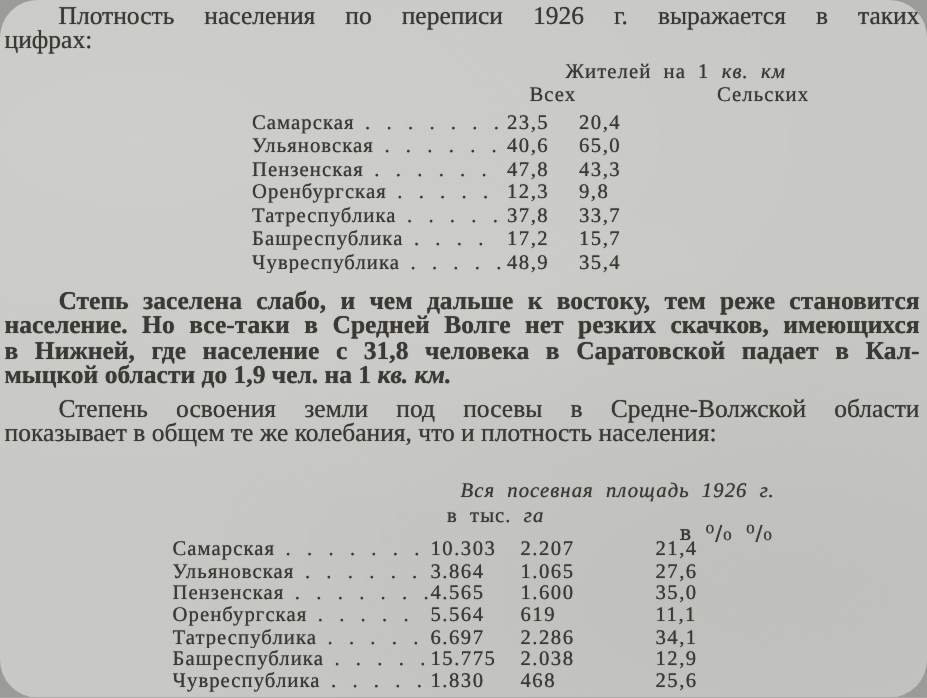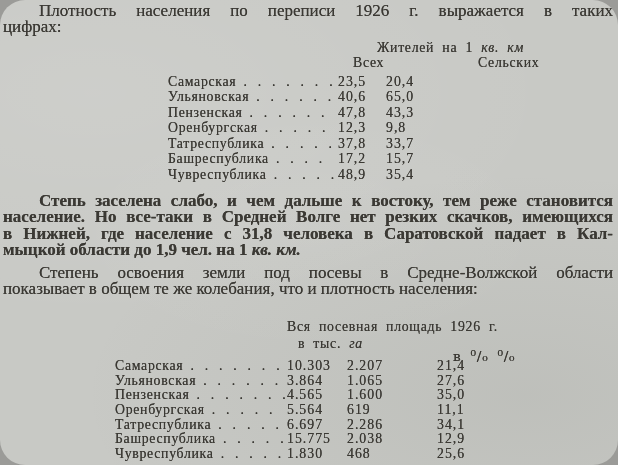--- a/index.html
+++ b/index.html
@@ -37,21 +37,21 @@
   .t1{left:168px;top:38px;width:306px;}
   .t1 .h1{top:2px;left:169px;margin-left:40px;}
   .t1 .h-all{top:17px;left:185px;text-align:center;}
   .t1 .h-rural{top:17px;left:264px;margin-left:46px;}
   .t1 .rows{position:absolute;top:36px;left:0;right:0;}
   .t1 .nmcell{width:170px;}
   .t1 .v1{width:48px;}
   .t1 .v2{width:84px;}
   
   .t2{left:115px;top:316px;width:398px;}
-  .t2 .h1{top:3px;left:172px;}
+  .t2 .h1{top:3px;left:192px;font-style:italic;}
   .t2 .h-area{top:20px;left:183px;}
   .t2 .h-pct{top:32px;left:338px;font-family:"DejaVu Serif",serif;}
   .t2 .rows{position:absolute;top:43px;left:0;right:0;}
   .t2 .nmcell{width:172px;}
   .t2 .c1{width:60px;}
   .t2 .c2{width:90px;}
   .t2 .c3{width:76px;}
   .p1{top:0;padding-top:3px;}
   .p2{top:193px;font-weight:bold;}
   .p3{top:265px;}

